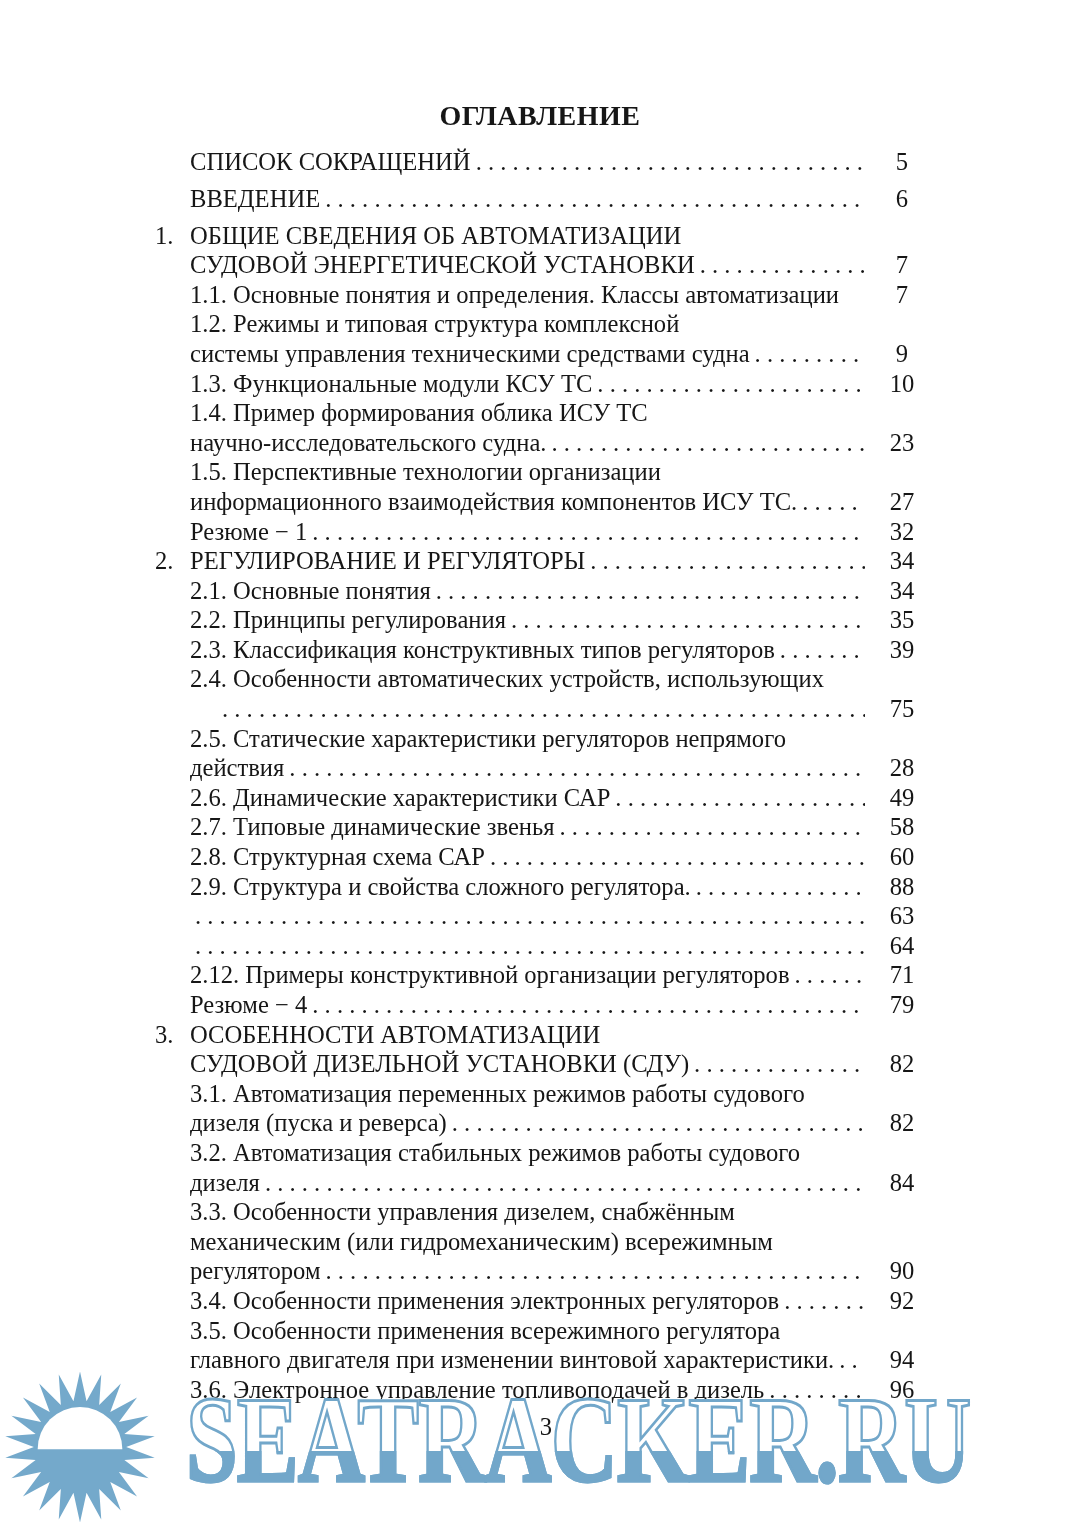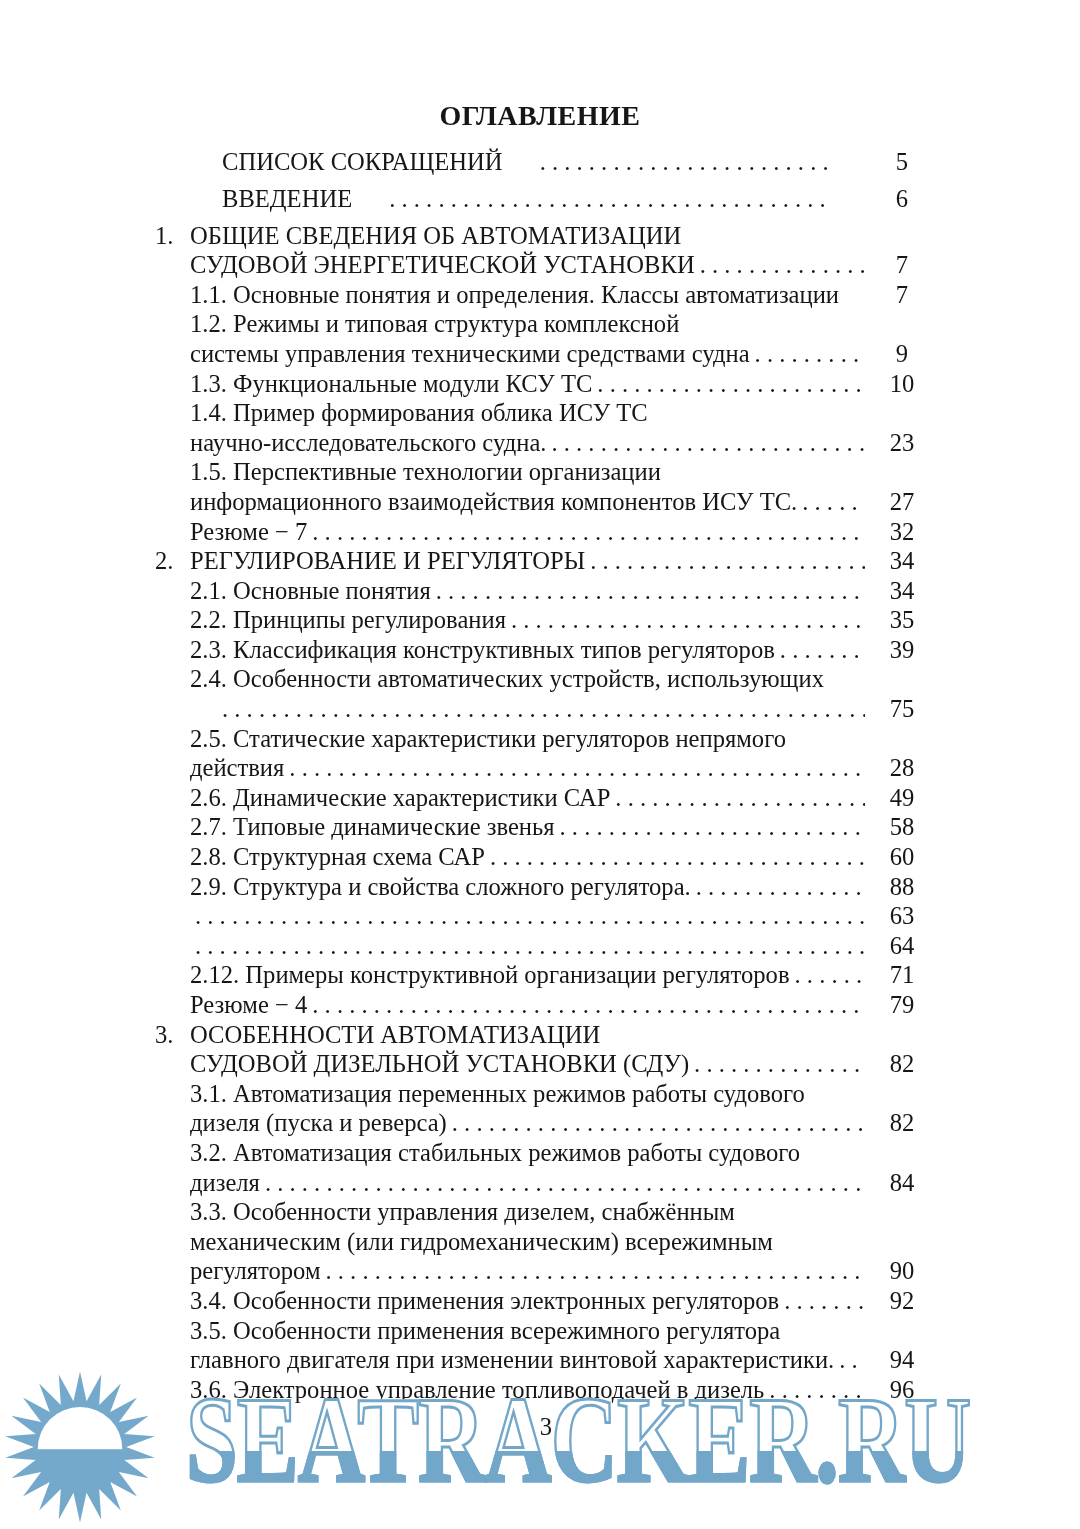--- a/index.html
+++ b/index.html
@@ -24,21 +24,21 @@
     left:155px; top:147px;
     width:776px;
   }
   .row {
     display:flex;
     align-items:baseline;
     line-height:29.6px;
     font-size:24.6px;
     white-space:nowrap;
   }
-  .row.sp { margin-bottom:7.2px;gap:32px; }
+  .row.sp { margin-bottom:7.2px; }
   .chnum { flex:0 0 35px; }
   .row.i1 { padding-left:35px; }
   .row.i2 { padding-left:62px; }
   .txt { flex:0 0 auto; }
   .leader {
     flex:1 1 auto;
     min-width:0;
     overflow:hidden;
     white-space:nowrap;
     padding-left:5px;
@@ -149,21 +149,21 @@
         <span class="txt">1.5. Перспективные технологии организации</span>
         <span class="leader"></span>
         <span class="page-col"></span>
       </div>
       <div class="row i1">
         <span class="txt">информационного взаимодействия компонентов ИСУ ТС.</span>
         <span class="leader">. . . . . . . . . . . . . . . . . . . . . . . . . . . . . . . . . . . . . . . . . . . . . . . . . . . . . . . . . . . . . . . . . . . . . . . . . . . . . . . . . . . . . . . . . . </span>
         <span class="page-col">27</span>
       </div>
       <div class="row i1">
-        <span class="txt">Резюме − 7</span>
+        <span class="txt">Резюме − 1</span>
         <span class="leader">. . . . . . . . . . . . . . . . . . . . . . . . . . . . . . . . . . . . . . . . . . . . . . . . . . . . . . . . . . . . . . . . . . . . . . . . . . . . . . . . . . . . . . . . . . </span>
         <span class="page-col">32</span>
       </div>
       <div class="row i0">
         <span class="chnum">2.</span>
         <span class="txt">РЕГУЛИРОВАНИЕ И РЕГУЛЯТОРЫ</span>
         <span class="leader">. . . . . . . . . . . . . . . . . . . . . . . . . . . . . . . . . . . . . . . . . . . . . . . . . . . . . . . . . . . . . . . . . . . . . . . . . . . . . . . . . . . . . . . . . . </span>
         <span class="page-col">34</span>
       </div>
       <div class="row i1">

